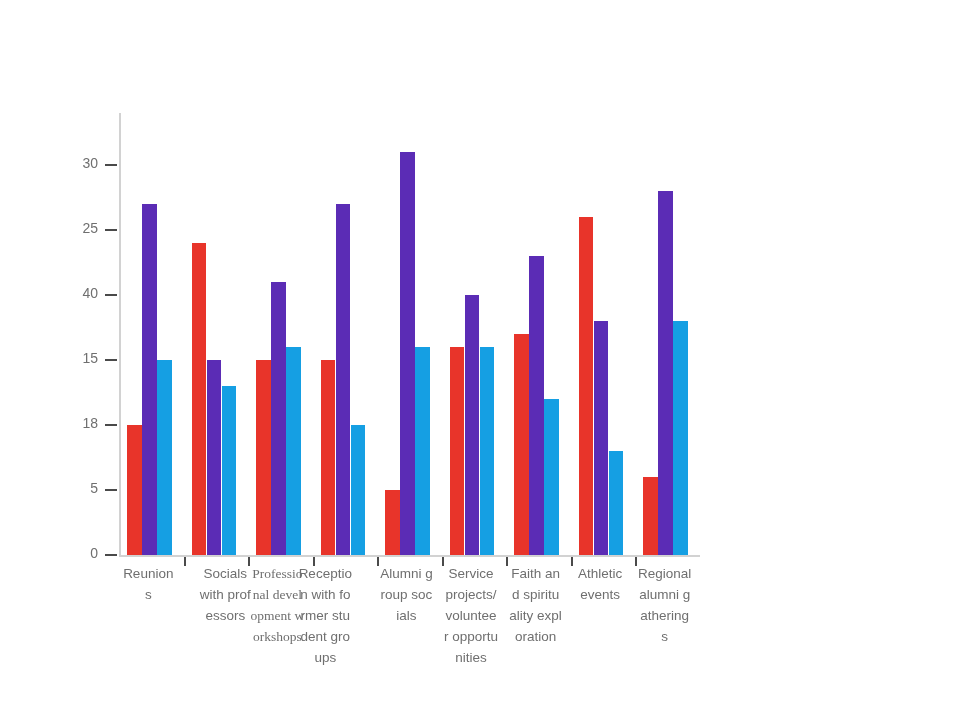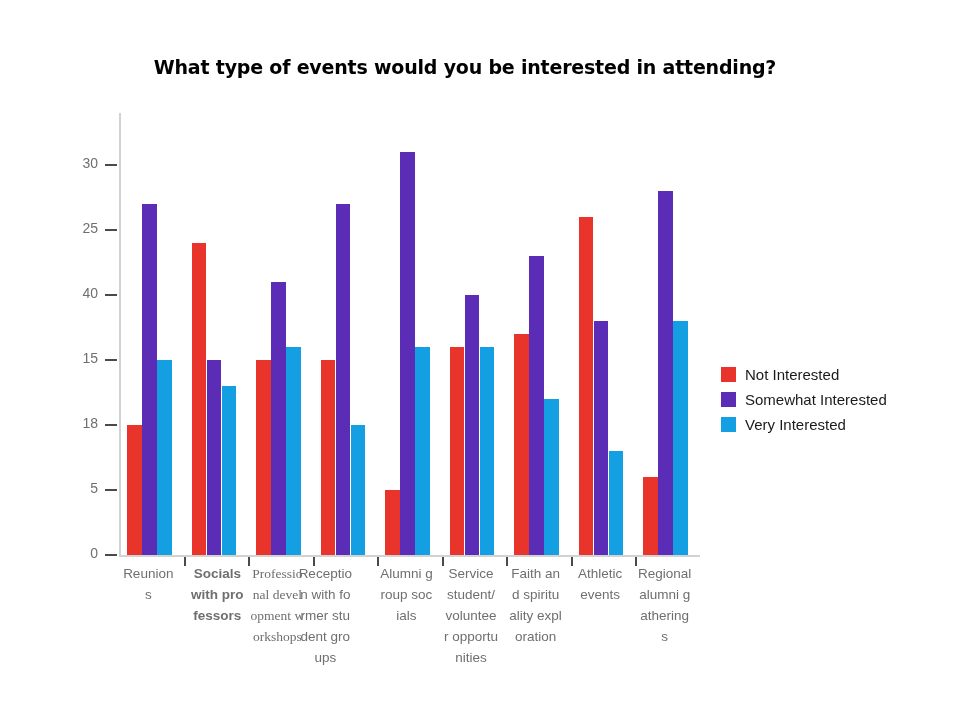--- a/index.html
+++ b/index.html
@@ -143,21 +143,20 @@
     color: #1a1a1a;
     font-family: "Liberation Sans", sans-serif;
     white-space: nowrap;
   }
 </style>
 </head>
 <body>
 
 <div id="chart-root">
 
-  <div id="chart-title">What type of events would you be interested in attending?</div>
 
   <div id="y-axis-line"></div>
   <div id="x-axis-line"></div>
 
   <div id="y-ticks">
       <div class="y-tick" style="top: 555px;">
         <div class="tick-label">0</div>
         <div class="tick-mark"></div>
       </div>
       <div class="y-tick" style="top: 490px;">
@@ -239,37 +238,23 @@
       </div>
       <div class="bar-group" style="left: 524.472px; width: 44.5px;">
         <div class="bar" title="Regional alumni gatherings — Not Interested: 6" style="left: 0px; width: 14.5px; height: 78px; background: rgb(232, 52, 42);"></div>
         <div class="bar" title="Regional alumni gatherings — Somewhat Interested: 28" style="left: 15px; width: 14.5px; height: 364px; background: rgb(91, 44, 181);"></div>
         <div class="bar" title="Regional alumni gatherings — Very Interested: 18" style="left: 30px; width: 14.5px; height: 234px; background: rgb(21, 159, 227);"></div>
       </div>
     </div>
 
   <div id="cat-labels">
       <div class="cat-label" style="left: 121px; width: 54.5556px;">Reunions</div>
-      <div class="cat-label" style="left: 190px; width: 54.5556px; font-weight: bold;">Socials with professors</div>
+      <div class="cat-label" style="left: 198px; width: 54.5556px;">Socials with professors</div>
       <div class="cat-label" style="left: 250.111px; width: 54.5556px; font-family: Liberation Serif, serif;">Professional development workshops</div>
       <div class="cat-label" style="left: 298px; width: 54.5556px;">Reception with former student groups</div>
       <div class="cat-label" style="left: 379.222px; width: 54.5556px;">Alumni group socials</div>
-      <div class="cat-label" style="left: 443.778px; width: 54.5556px;">Service student/volunteer opportunities</div>
+      <div class="cat-label" style="left: 443.778px; width: 54.5556px;">Service projects/volunteer opportunities</div>
       <div class="cat-label" style="left: 508.333px; width: 54.5556px;">Faith and spirituality exploration</div>
       <div class="cat-label" style="left: 572.889px; width: 54.5556px;">Athletic events</div>
       <div class="cat-label" style="left: 637.444px; width: 54.5556px;">Regional alumni gatherings</div>
     </div>
 
-  <div id="legend">
-      <div class="legend-row">
-        <span class="legend-swatch" style="background: rgb(232, 52, 42);"></span>
-        <span class="legend-label">Not Interested</span>
-      </div>
-      <div class="legend-row">
-        <span class="legend-swatch" style="background: rgb(91, 44, 181);"></span>
-        <span class="legend-label">Somewhat Interested</span>
-      </div>
-      <div class="legend-row">
-        <span class="legend-swatch" style="background: rgb(21, 159, 227);"></span>
-        <span class="legend-label">Very Interested</span>
-      </div>
-    </div>
 </div>
 
 </body></html>

